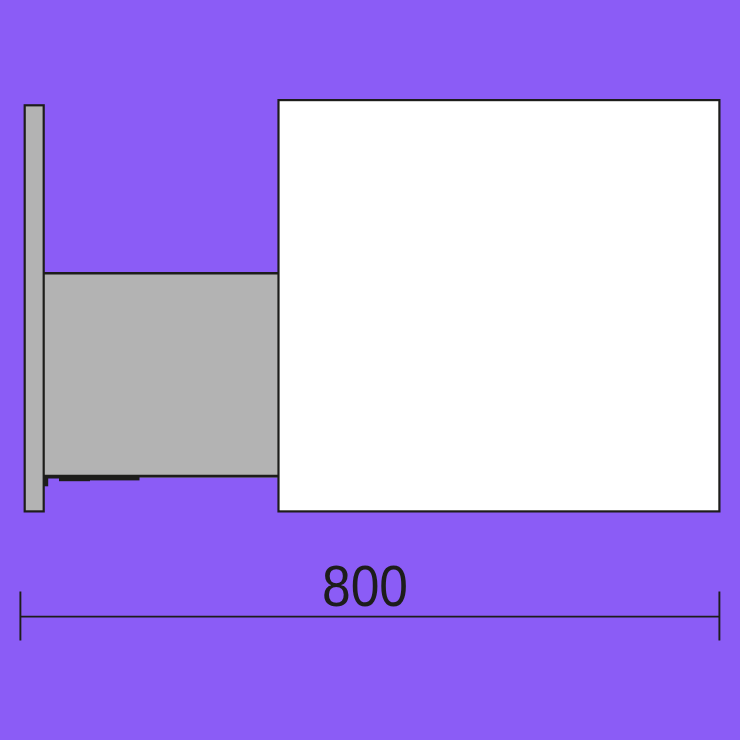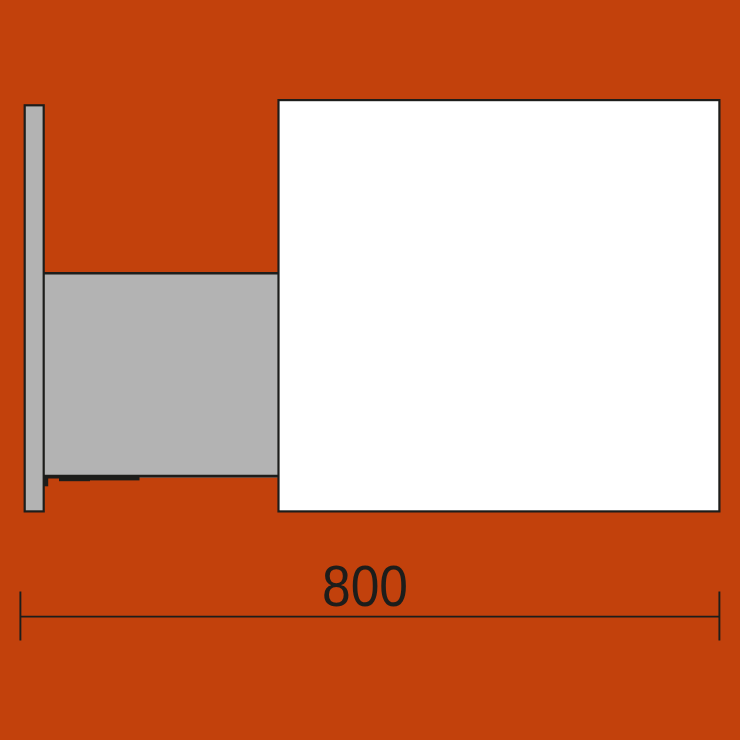--- a/index.html
+++ b/index.html
@@ -1,16 +1,16 @@
 <!DOCTYPE html>
 <html><head>
 <meta charset="utf-8">
 <style>
   html,body{margin:0;padding:0;background:#ffffff;}
-  .stage{position:relative;width:740px;height:740px;background:#c2410c;overflow:hidden;}
+  .stage{position:relative;width:740px;height:740px;background:#8b5cf6;overflow:hidden;}
   svg{display:block;}
   text{font-family:"Liberation Sans",sans-serif;fill:#1d1d1b;}
 </style>
 </head>
 <body>
 
 <div class="stage">
 <svg width="740" height="740" viewBox="0 0 740 740">
 
   <g>

